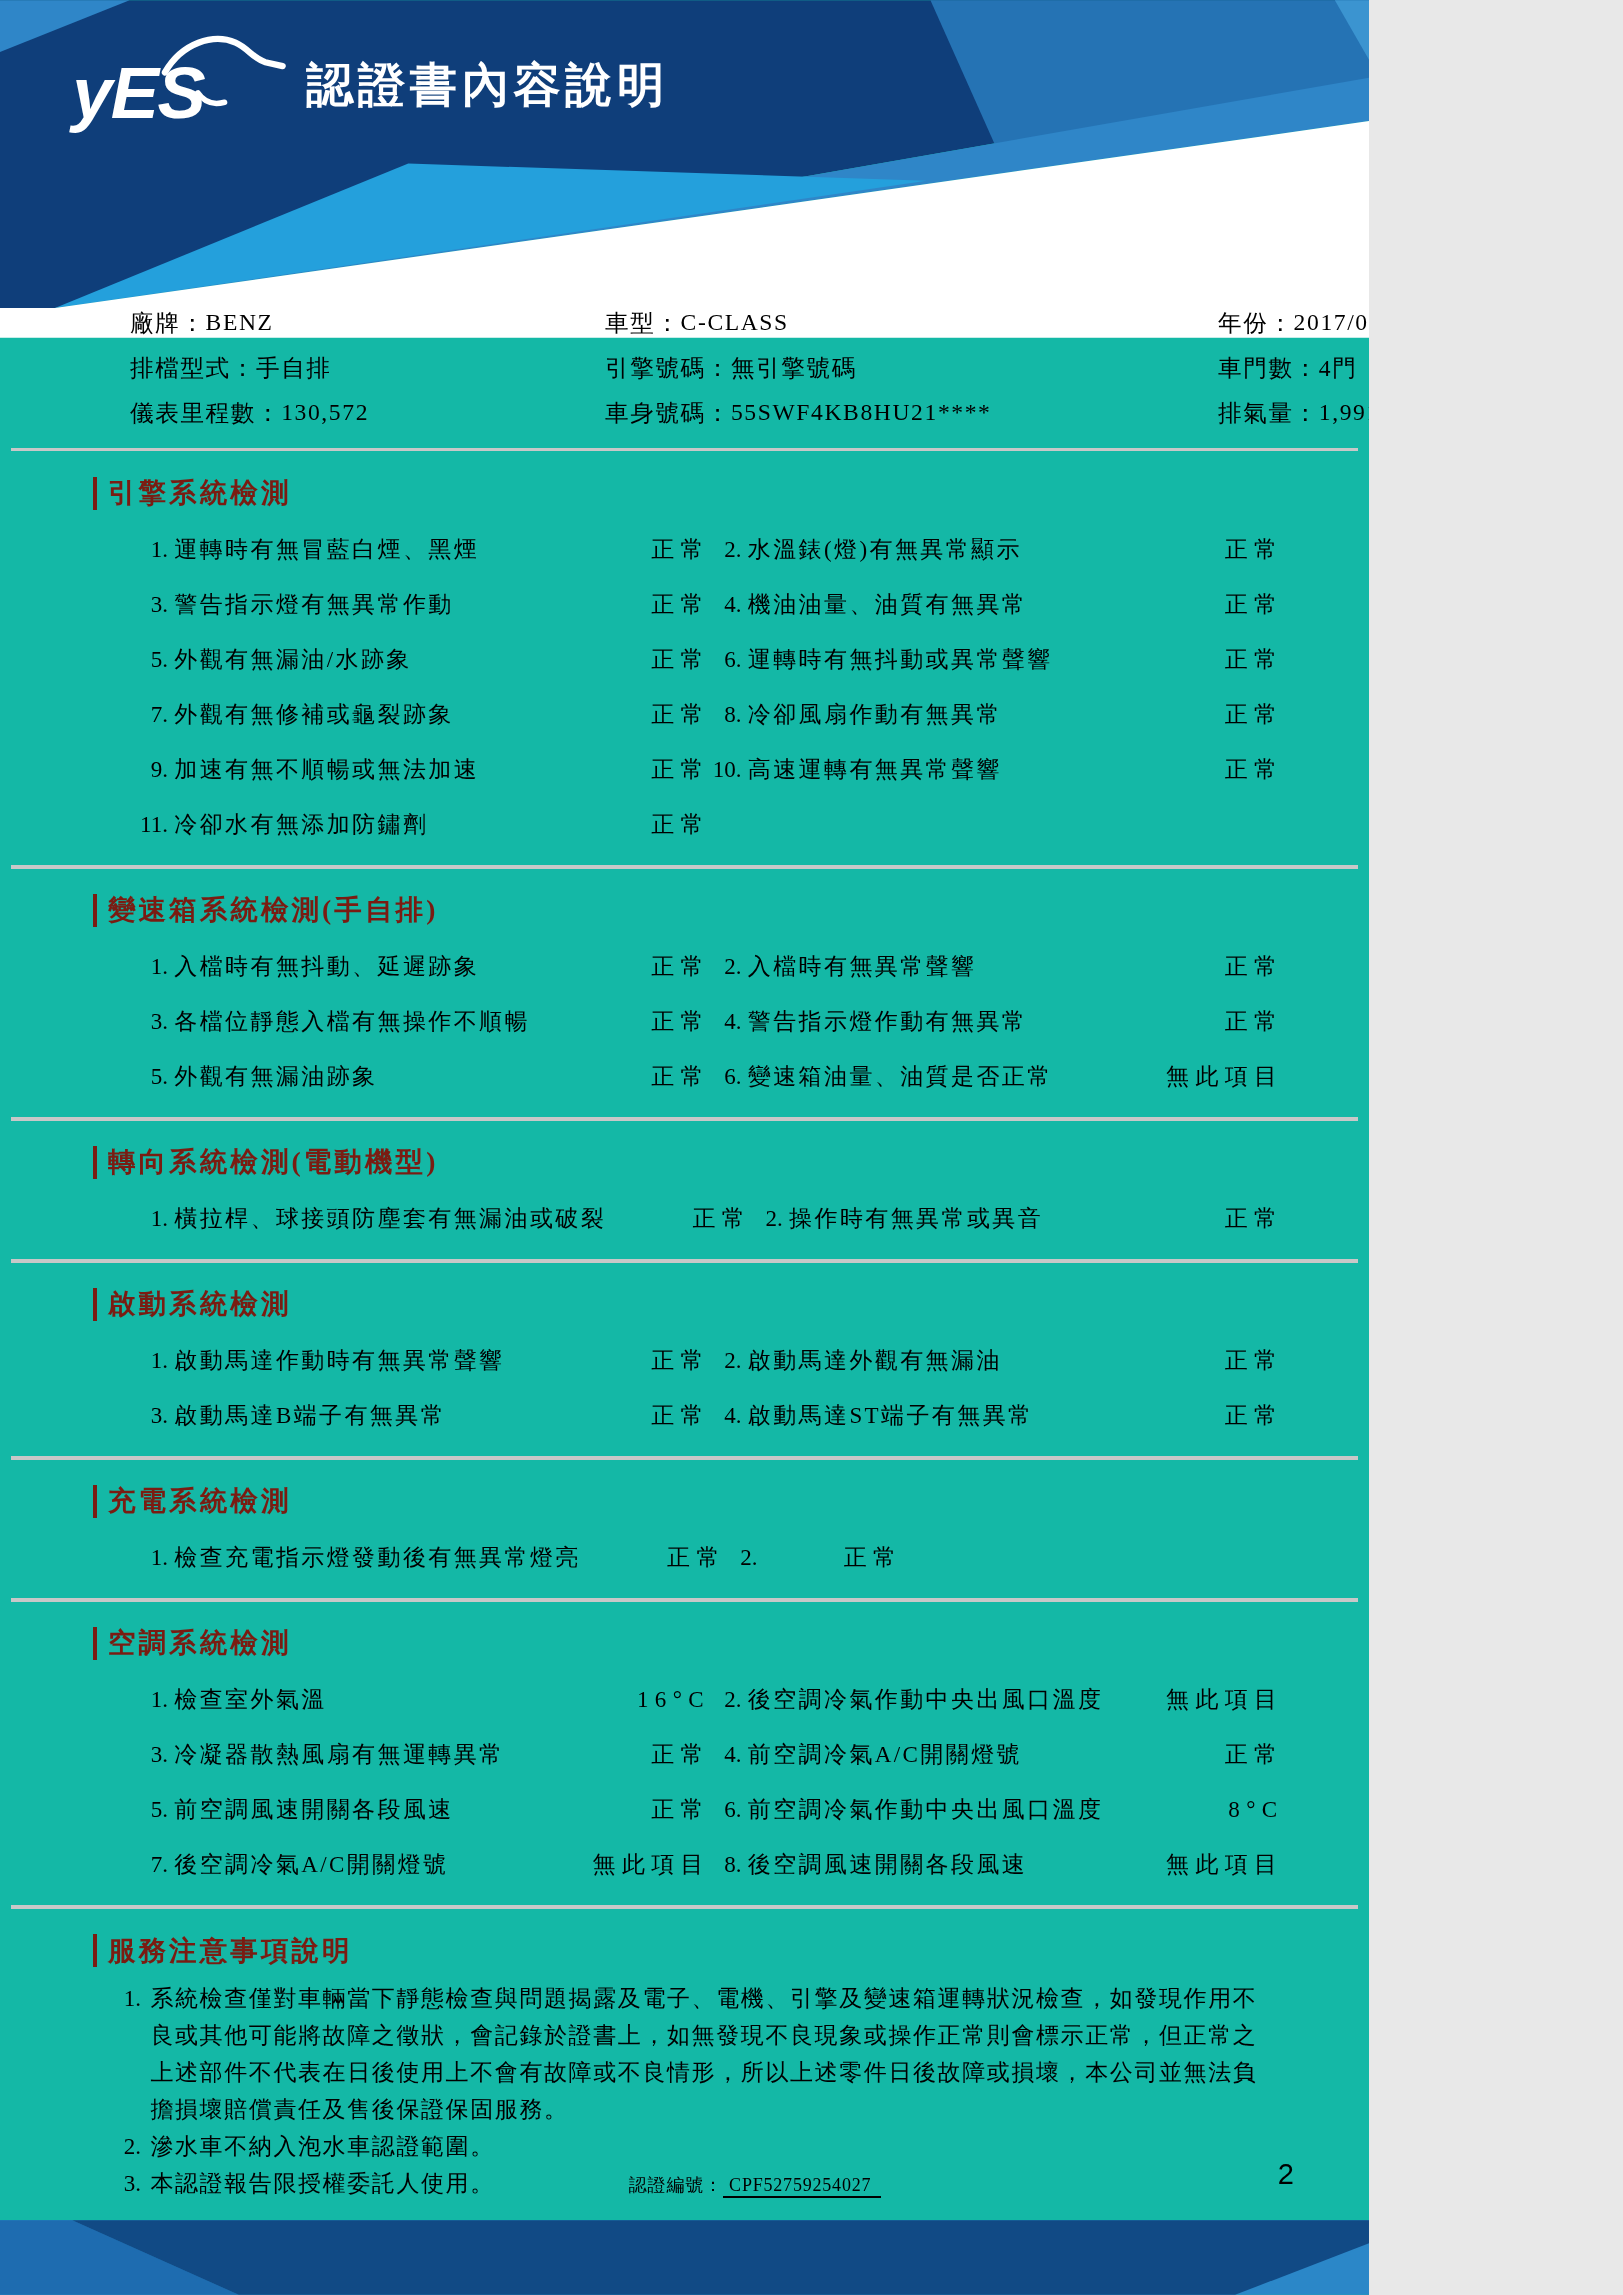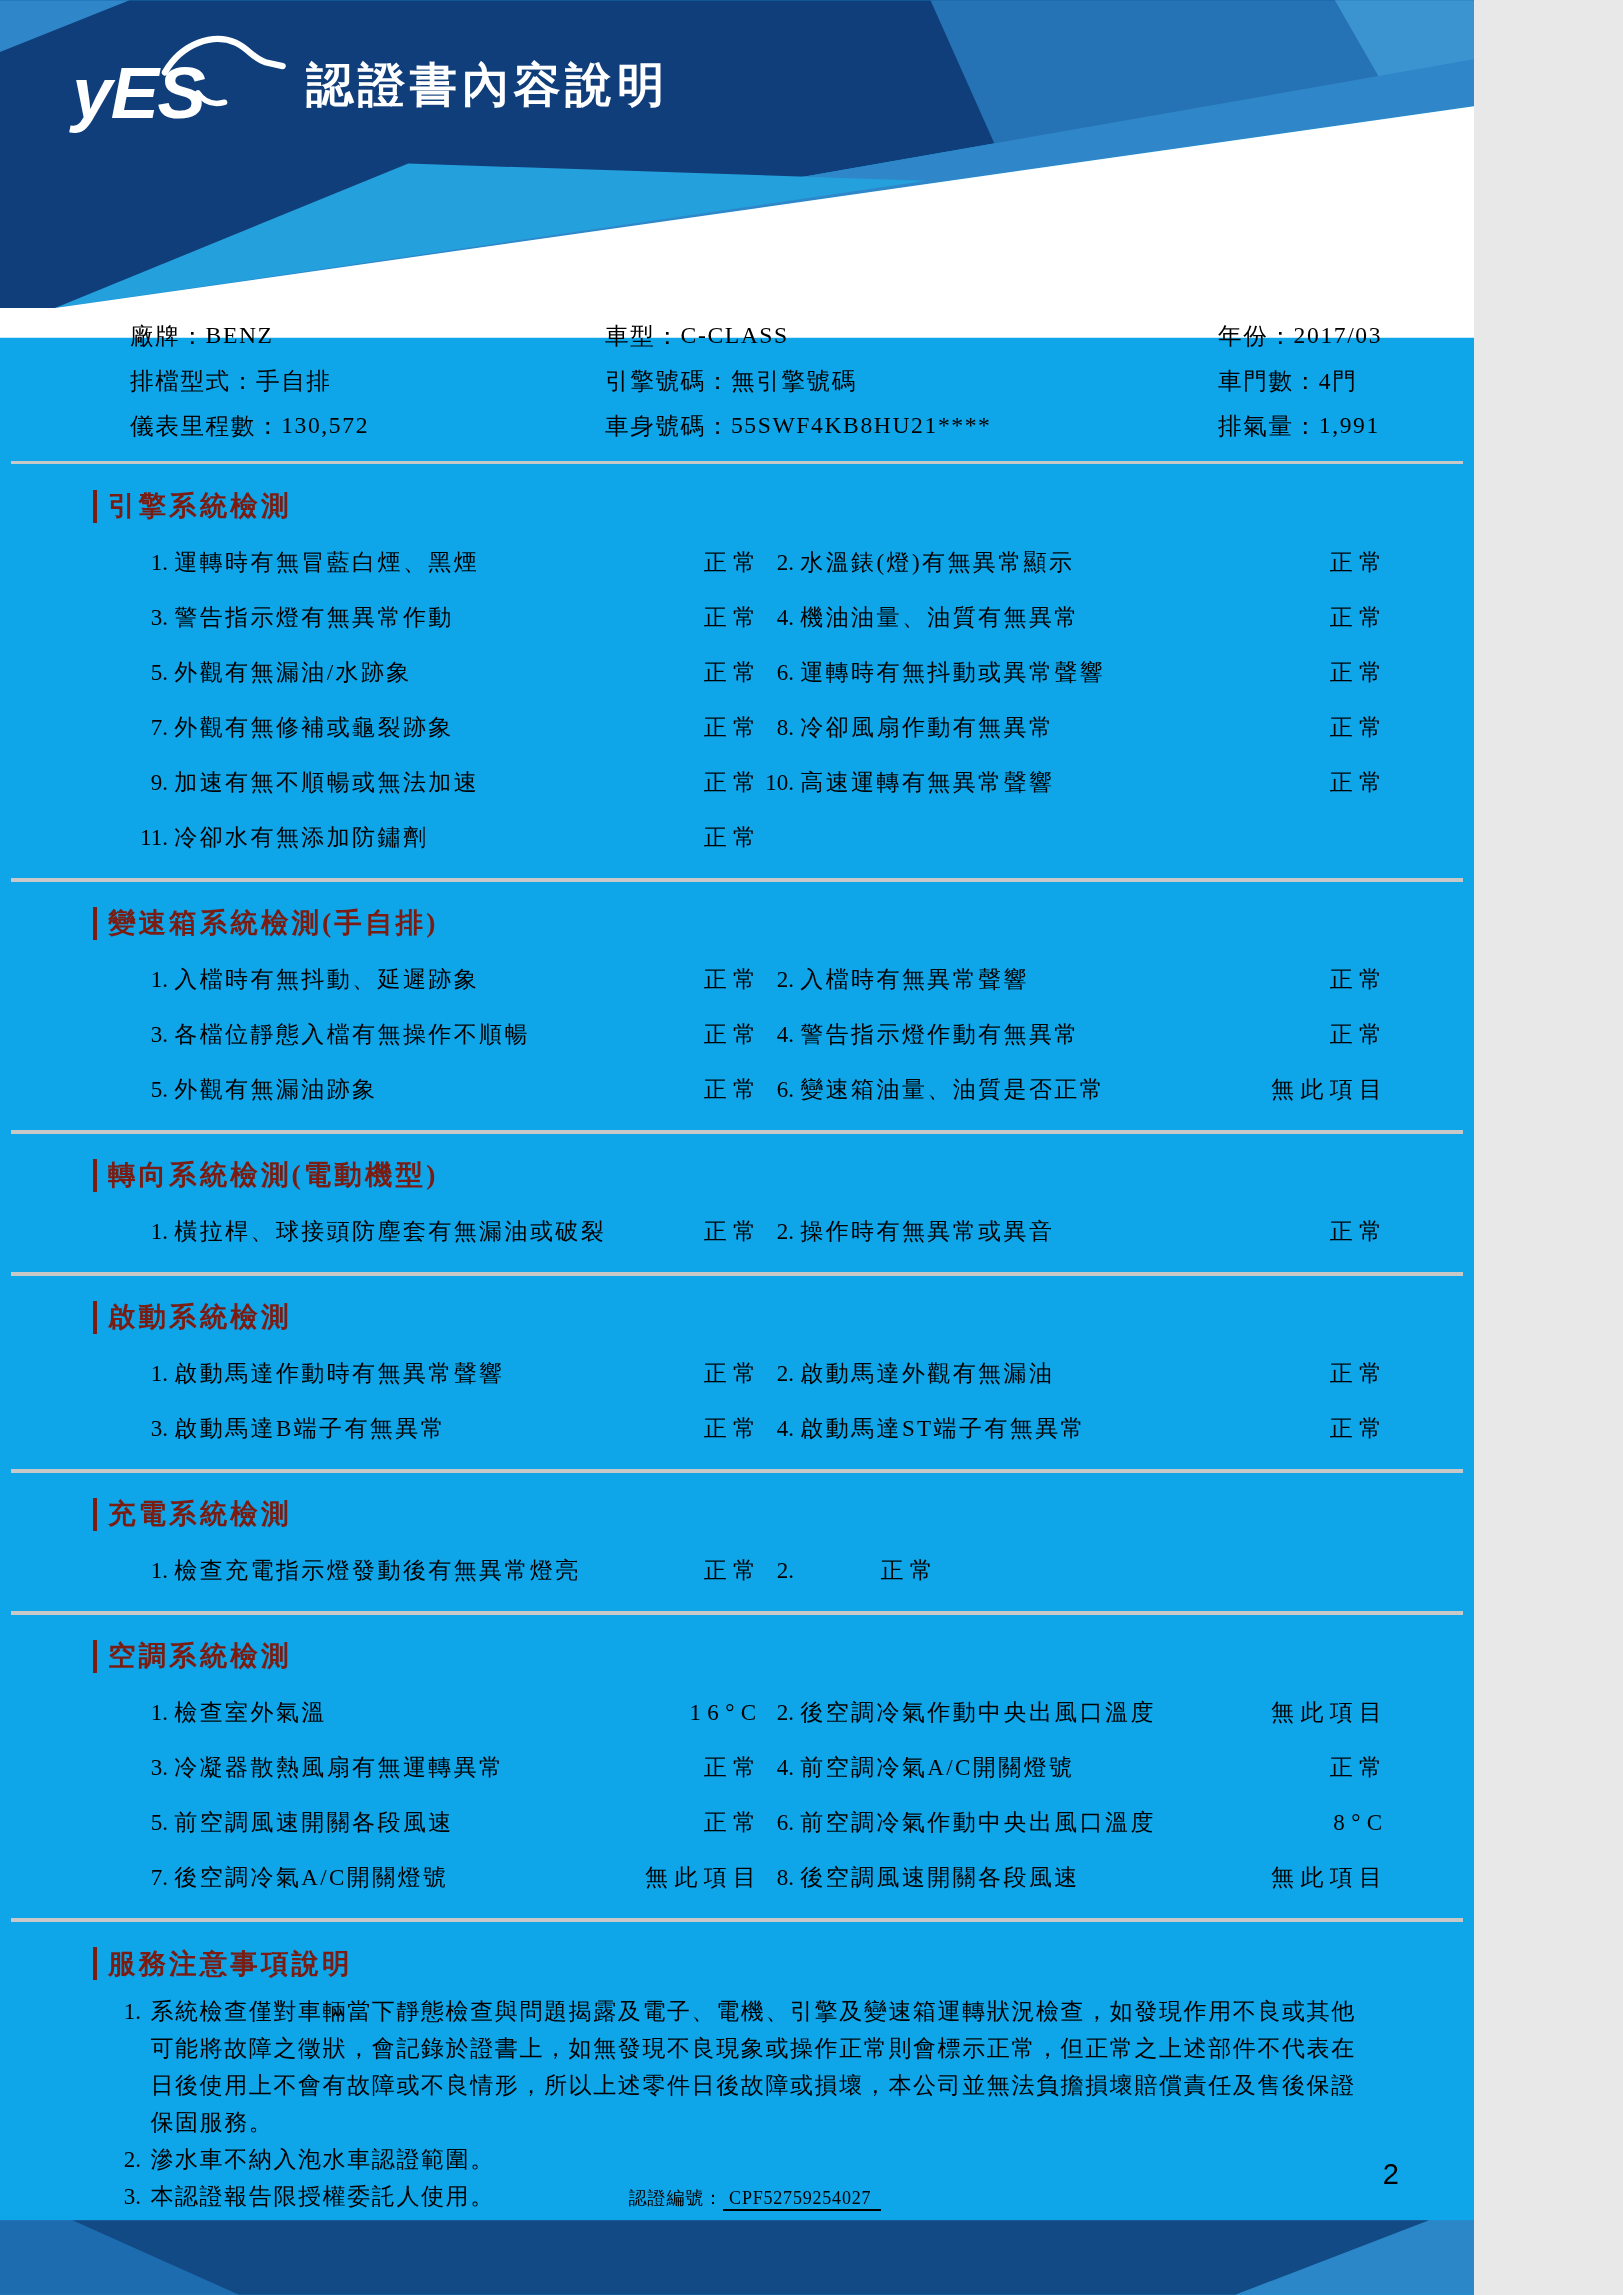--- a/index.html
+++ b/index.html
@@ -1,21 +1,21 @@
 <!DOCTYPE html>
 <html style="font-size:12.6px"><head>
 <meta charset="utf-8">
 <style>
   html,body{margin:0;padding:0;background:#e8e8e8;}
-  .page{position:relative;width:1474px;height:2295px;background:#0ea5e9;overflow:hidden;
+  .page{position:relative;width:1369px;height:2295px;background:#14b8a6;overflow:hidden;
         font-family:"Liberation Serif","DejaVu Serif",serif;color:#000;}
   .header-svg,.footer-svg{position:absolute;left:0;display:block;}
   .header-svg{top:0;}
   .footer-svg{bottom:0;}
-  .content{position:absolute;top:313px;left:0;right:0;font-family:Liberation Serif, serif;}
+  .content{position:absolute;top:300px;left:0;right:0;font-family:Liberation Serif, serif;}
 
   
   .info-grid{display:grid;grid-template-columns:475px 613px 1fr;padding-left:130px;
              font-size:23.6px;letter-spacing:1.6px;}
   .info-cell{height:45px;display:flex;align-items:center;white-space:nowrap;}
 
   .divider{height:3.9px;background:#c8c8c8;margin:12.6px 11px 0 11px;}
 
   
   .sec-head{display:flex;align-items:center;margin:23.6px 0 0 93px;height:36px;}

